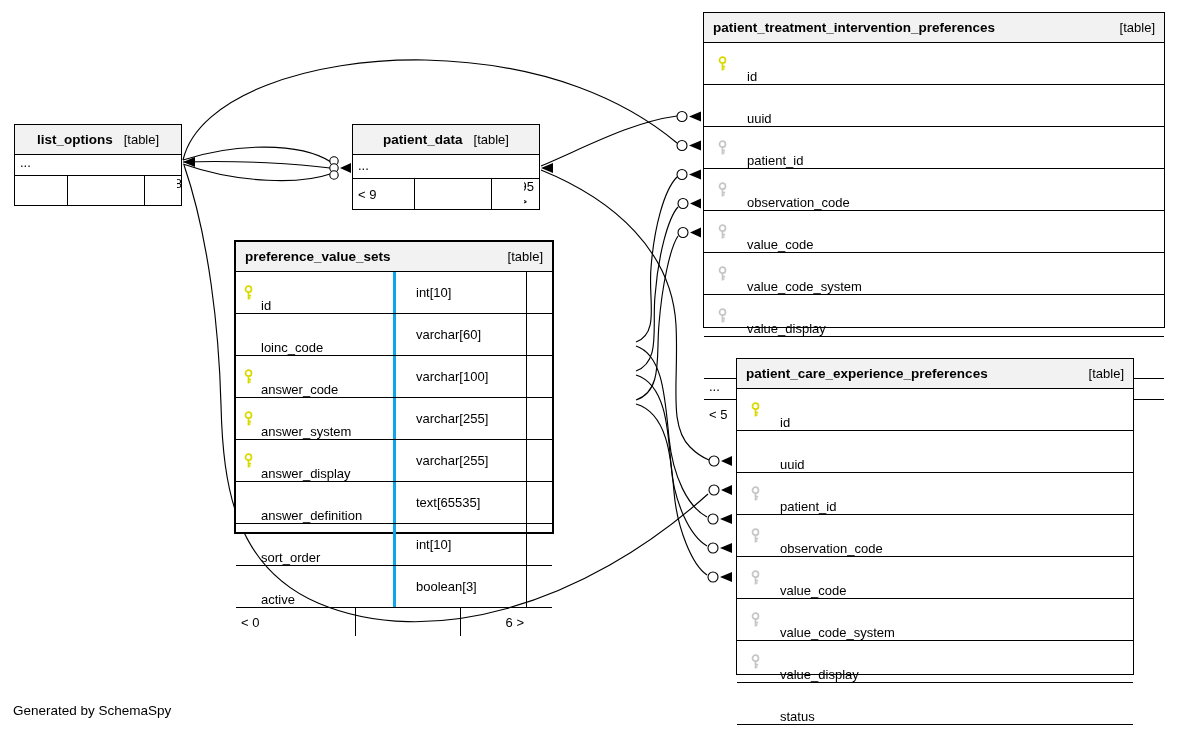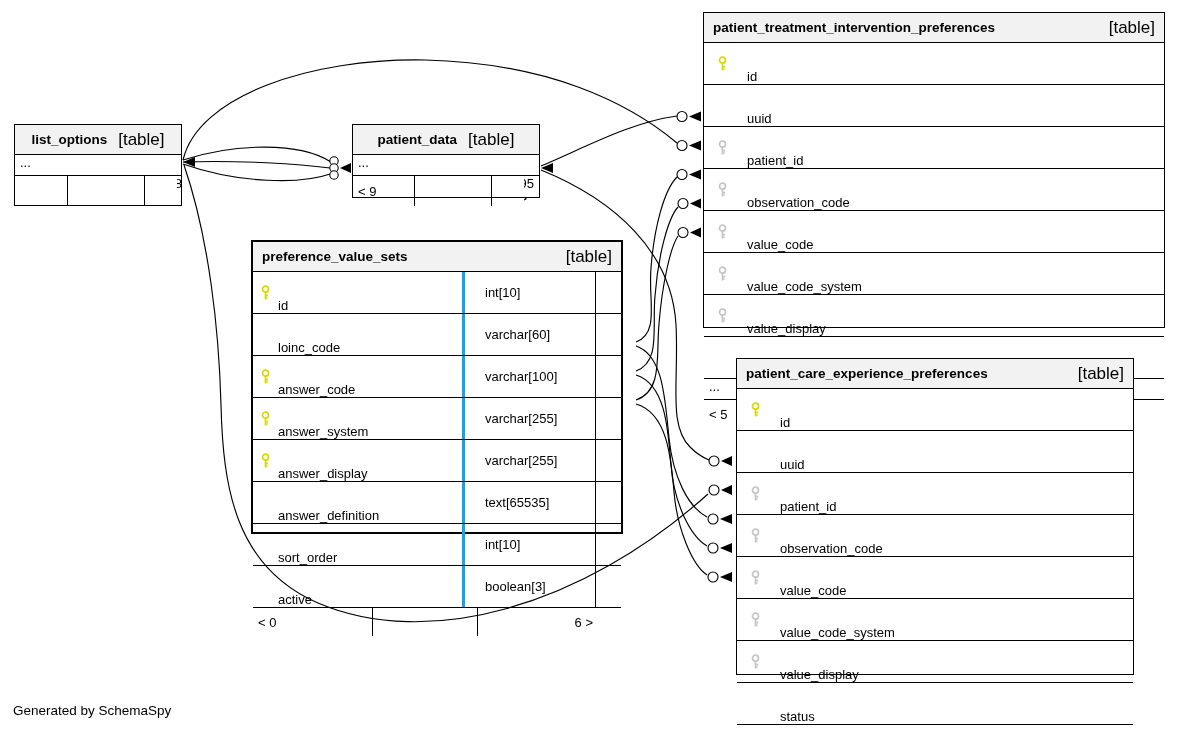--- a/index.html
+++ b/index.html
@@ -18,21 +18,21 @@
     box-sizing:border-box;display:flex;flex-direction:column;font-size:13px;
   }
   .db-table.main{border:2.4px solid #000;}
   .tbl-header{
     flex:0 0 30px;box-sizing:border-box;background:var(--header-bg,#f2f2f2);
     border-bottom:1px solid #000;display:flex;align-items:center;
     justify-content:space-between;padding:0 9px;white-space:nowrap;
   }
   .compact .tbl-header{justify-content:center;gap:11px;}
   .tname{font-weight:bold;font-size:13.5px;}
-  .ttag{font-size:17px;}
+  .ttag{font-size:13px;}
   .tbl-row{
     flex:0 0 29px;box-sizing:border-box;border-bottom:1px solid #000;
     display:flex;align-items:center;white-space:nowrap;
   }
   .icon-cell{flex:0 0 30px;margin-left:13px;display:flex;align-items:center;}
   .main .icon-cell{flex:0 0 18px;margin-left:7px;}
   .name-cell{flex:1;margin-top:26px;}
   .type-cell{
     flex:0 0 133px;align-self:stretch;display:flex;align-items:center;
     border-left:3px solid #0ea5e9;padding-left:20px;box-sizing:border-box;
@@ -118,21 +118,21 @@
       <span class="ttag">[table]</span>
     </div>
     <div class="dots-row">...</div>
     <div class="tbl-footer">
       <span class="fcell" style="flex: 0 0 53px;"></span>
       <span class="fcell" style="flex: 0 0 45px;"></span>
       <span class="fcell align-right">98 &gt;</span>
     </div>
   </div>
 
-<div class="db-table compact" style="left:352px;top:124px;width:188px;height:74px">
+<div class="db-table compact" style="left:352px;top:124px;width:188px;height:86px">
     <div class="tbl-header">
       <span class="tname">patient_data</span>
       <span class="ttag">[table]</span>
     </div>
     <div class="dots-row">...</div>
     <div class="tbl-footer">
       <span class="fcell" style="flex: 0 0 62px;">&lt; 9</span>
       <span class="fcell" style="flex: 0 0 45px;"></span>
       <span class="fcell align-right">95 &gt;</span>
     </div>
@@ -206,21 +206,21 @@
       <span class="name-cell">status</span>
     </div>
     <div class="dots-row">...</div>
     <div class="tbl-footer">
       <span class="fcell" style="flex: 0 0 162px;">&lt; 5</span>
       <span class="fcell" style="flex: 0 0 150px;"></span>
       <span class="fcell"></span>
     </div>
   </div>
 
-<div class="db-table main" style="left:251px;top:240px;width:372px;height:294px">
+<div class="db-table main" style="left:234px;top:240px;width:320px;height:294px">
     <div class="tbl-header">
       <span class="tname">preference_value_sets</span>
       <span class="ttag">[table]</span>
     </div>
     <div class="tbl-row">
       <span class="icon-cell">
         <svg width="11" height="16" viewBox="0 0 11 16">
           <circle cx="5.5" cy="4.2" r="3" fill="none" stroke="#d9d900" stroke-width="1.7"></circle>
           <path d="M5.5 7.2 L5.5 14.6 M5.5 10.6 L8.1 10.6 M5.5 13 L7.6 13" stroke="#d9d900" stroke-width="1.7" fill="none"></path>
         </svg>

